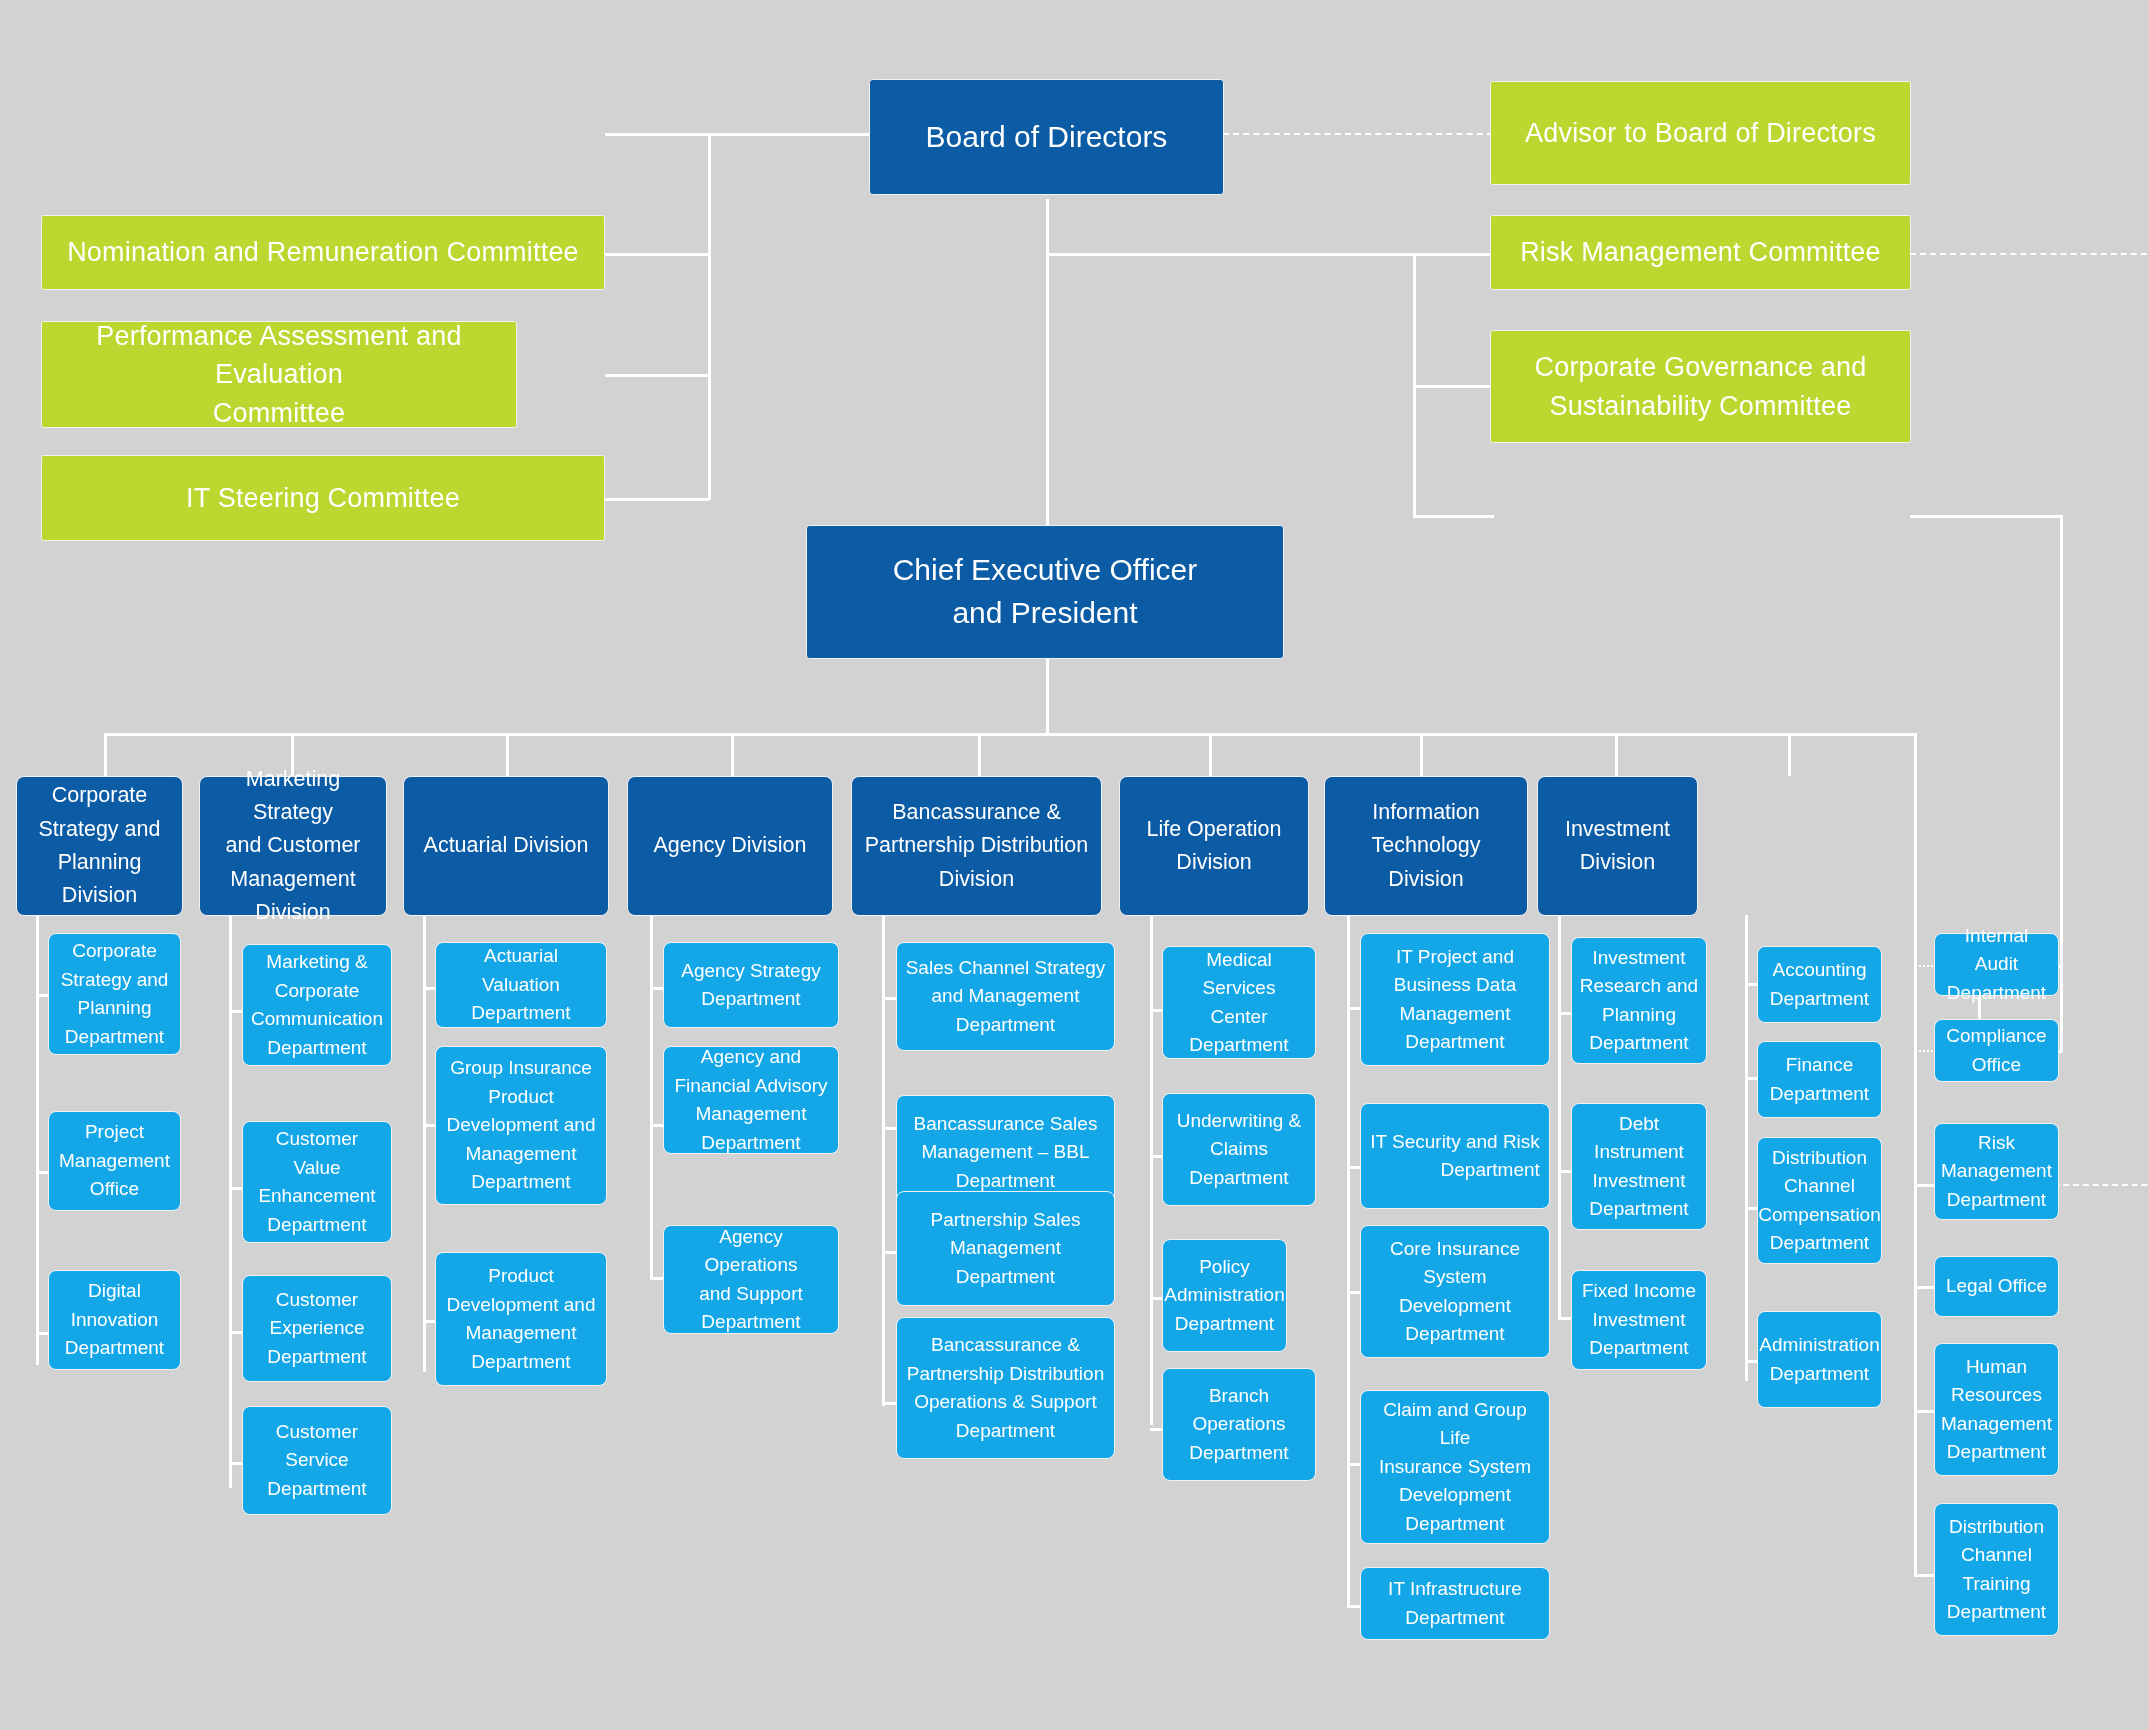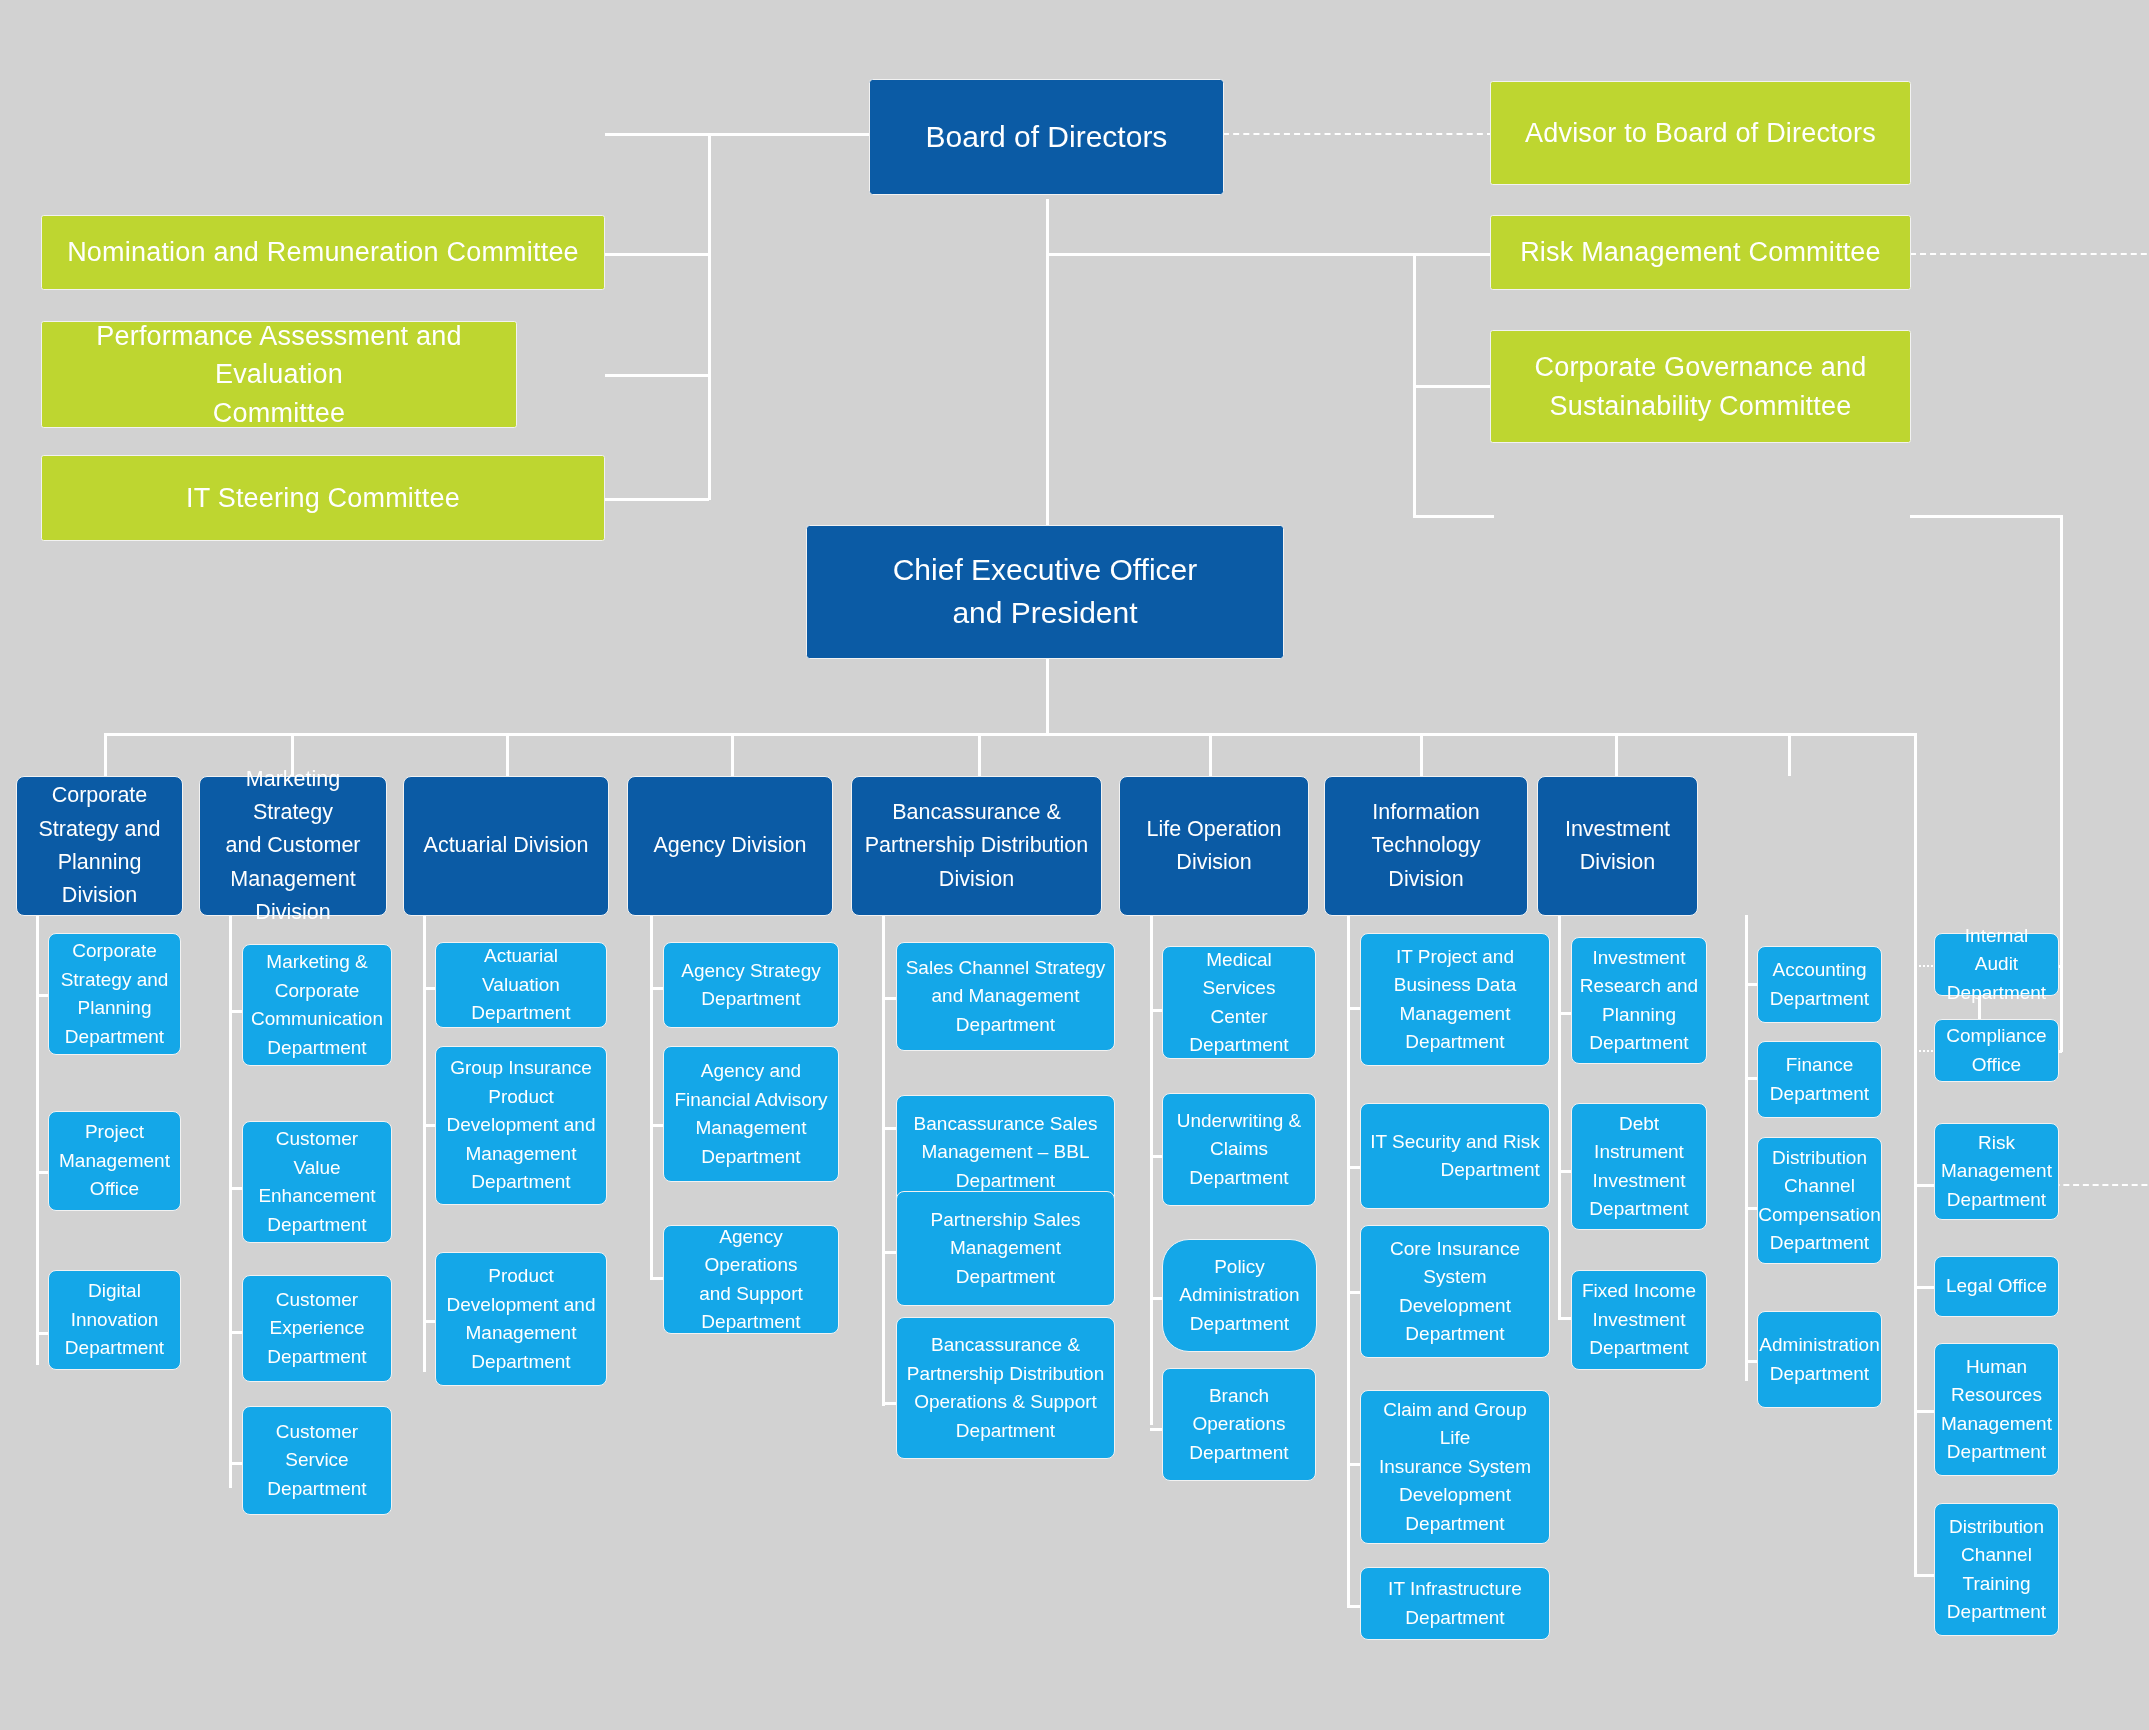--- a/index.html
+++ b/index.html
@@ -249,21 +249,21 @@
 Development and
 Management
 Department</div>
   <div class="node dept" style="left:435px;top:1252px;width:172px;height:134px;">Product
 Development and
 Management
 Department</div>
 
   <div class="node dept" style="left:663px;top:942px;width:176px;height:86px;">Agency Strategy
 Department</div>
-  <div class="node dept" style="left:663px;top:1046px;width:176px;height:136px;">Agency and
+  <div class="node dept" style="left:663px;top:1046px;width:176px;height:108px;">Agency and
 Financial  Advisory
 Management
 Department</div>
   <div class="node dept" style="left:663px;top:1225px;width:176px;height:109px;">Agency Operations
 and Support
 Department</div>
 
   <div class="node dept" style="left:896px;top:942px;width:219px;height:109px;">Sales Channel  Strategy
 and Management
 Department</div>
@@ -277,21 +277,21 @@
 Partnership  Distribution
 Operations &amp; Support
 Department</div>
 
   <div class="node dept" style="left:1162px;top:946px;width:154px;height:113px;">Medical  Services
 Center
 Department</div>
   <div class="node dept" style="left:1162px;top:1093px;width:154px;height:113px;">Underwriting &amp;
 Claims
 Department</div>
-  <div class="node dept" style="left:1162px;top:1239px;width:155px;height:113px;border-radius:27px;">Policy
+  <div class="node dept" style="left:1162px;top:1239px;width:125px;height:113px;">Policy
 Administration
 Department</div>
   <div class="node dept" style="left:1162px;top:1368px;width:154px;height:113px;">Branch
 Operations
 Department</div>
 
   <div class="node dept" style="left:1360px;top:933px;width:190px;height:133px;">IT Project and
 Business Data
 Management
 Department</div>

